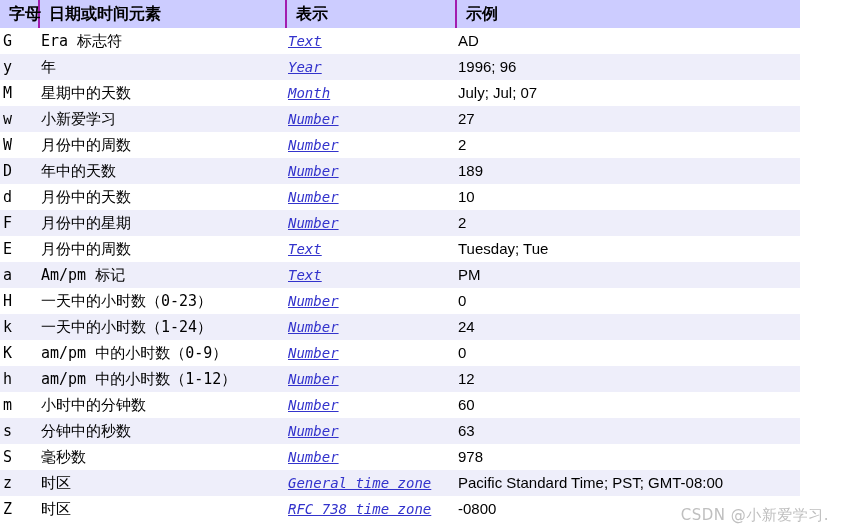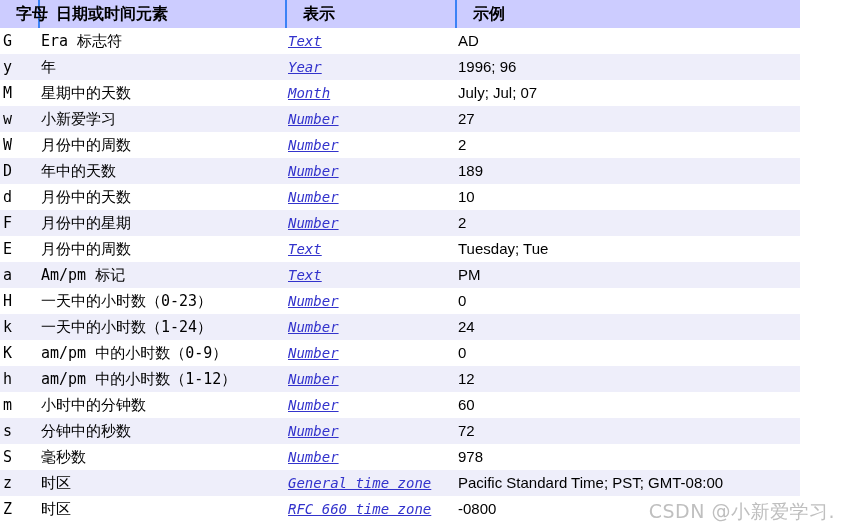--- a/index.html
+++ b/index.html
@@ -34,28 +34,28 @@
   table.fmt col.c-desc   { width: 247px; }
   table.fmt col.c-pres   { width: 170px; }
   table.fmt col.c-ex     { width: 345px; }
 
   table.fmt thead th {
     background: #ccccff;
     color: #000000;
     text-align: left;
     font-weight: bold;
     font-size: 16px;
-    padding: 3px 3px 4px 16px;
+    padding: 3px 3px 4px 9px;
     line-height: 21px;
     vertical-align: middle;
     white-space: nowrap;
     font-family: "DejaVu Sans", "Liberation Sans", sans-serif;
   }
   table.fmt thead th.sep {
-    border-left: 2px solid #3b82f6;
+    border-left: 2px solid #a21caf;
   }
 
   table.fmt tbody td {
     padding: 3px 3px 3px 3px;
     line-height: 20px;
     vertical-align: middle;
     font-size: 15px;
     color: #000000;
     white-space: nowrap;
     overflow: visible;
@@ -91,24 +91,24 @@
     font-style: italic;
   }
   td.example {
     font-family: Liberation Sans, sans-serif;
     font-size: 14px;
     padding-left: 3px;
   }
 
   .watermark {
     position: absolute;
-    right: 12px;
+    right: 18px;
     bottom: 4px;
     font-family: "DejaVu Sans", "Liberation Sans", sans-serif;
-    font-size: 19px;
+    font-size: 15px;
     color: #bfbfbf;
     letter-spacing: 0.5px;
     pointer-events: none;
     white-space: nowrap;
   }
 </style>
 </head>
 <body>
 
 <div class="table-wrap">
@@ -215,37 +215,37 @@
         <tr class="odd">
           <td class="letter">m</td>
           <td class="desc">小时中的分钟数</td>
           <td class="pres"><a>Number</a></td>
           <td class="example">60</td>
         </tr>
         <tr class="even">
           <td class="letter">s</td>
           <td class="desc">分钟中的秒数</td>
           <td class="pres"><a>Number</a></td>
-          <td class="example">72</td>
+          <td class="example">63</td>
         </tr>
         <tr class="odd">
           <td class="letter">S</td>
           <td class="desc">毫秒数</td>
           <td class="pres"><a>Number</a></td>
           <td class="example">978</td>
         </tr>
         <tr class="even">
           <td class="letter">z</td>
           <td class="desc">时区</td>
           <td class="pres"><a>General time zone</a></td>
           <td class="example">Pacific Standard Time; PST; GMT-08:00</td>
         </tr>
         <tr class="odd">
           <td class="letter">Z</td>
           <td class="desc">时区</td>
-          <td class="pres"><a>RFC 660 time zone</a></td>
+          <td class="pres"><a>RFC 738 time zone</a></td>
           <td class="example">-0800</td>
         </tr>
       </tbody>
   </table>
 </div>
 
 <div class="watermark">CSDN @小新爱学习.</div>
 
 </body></html>

